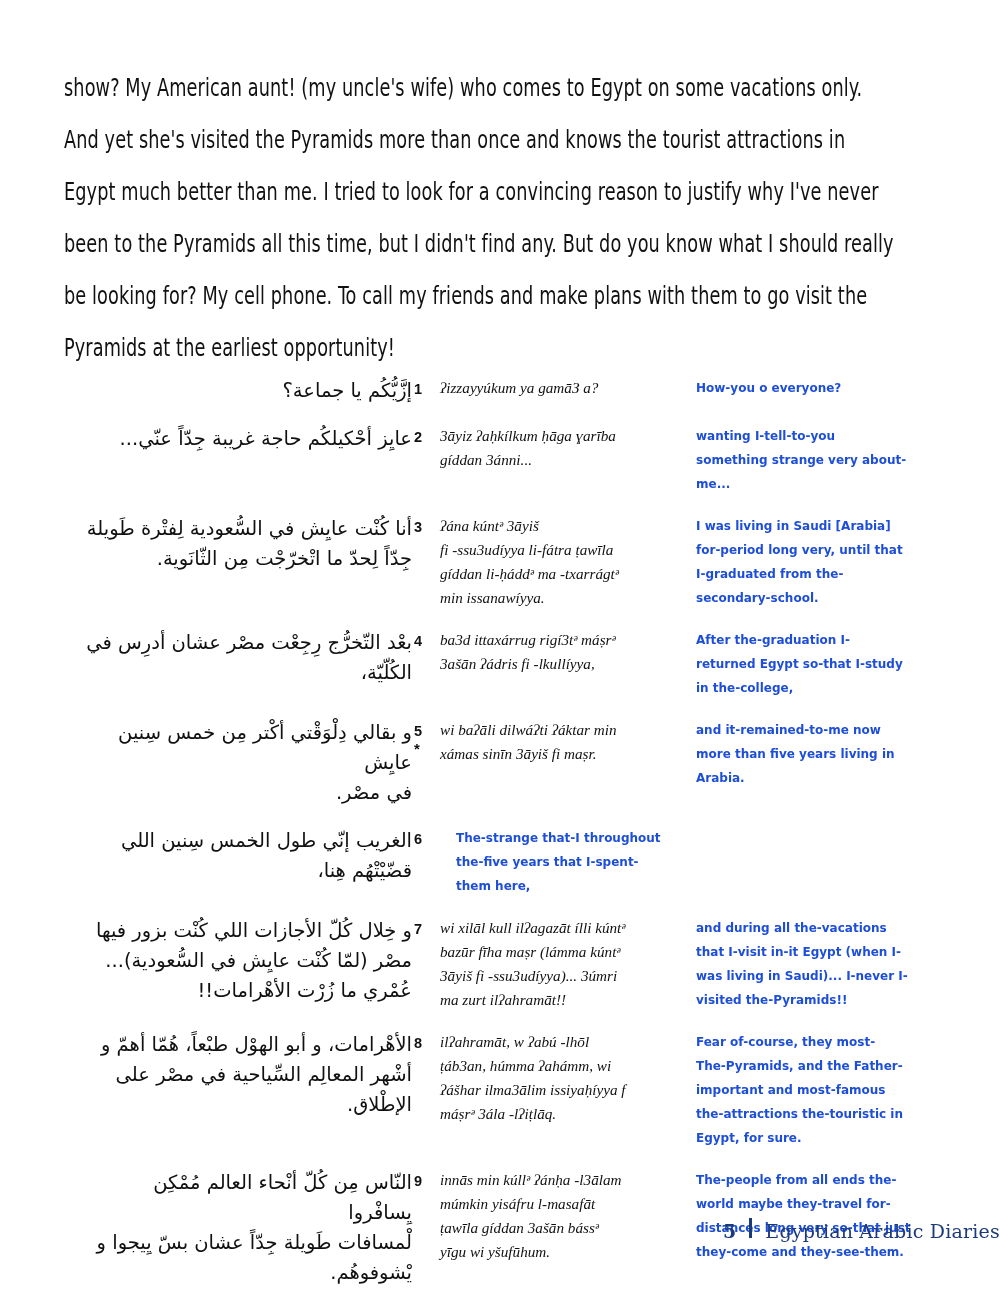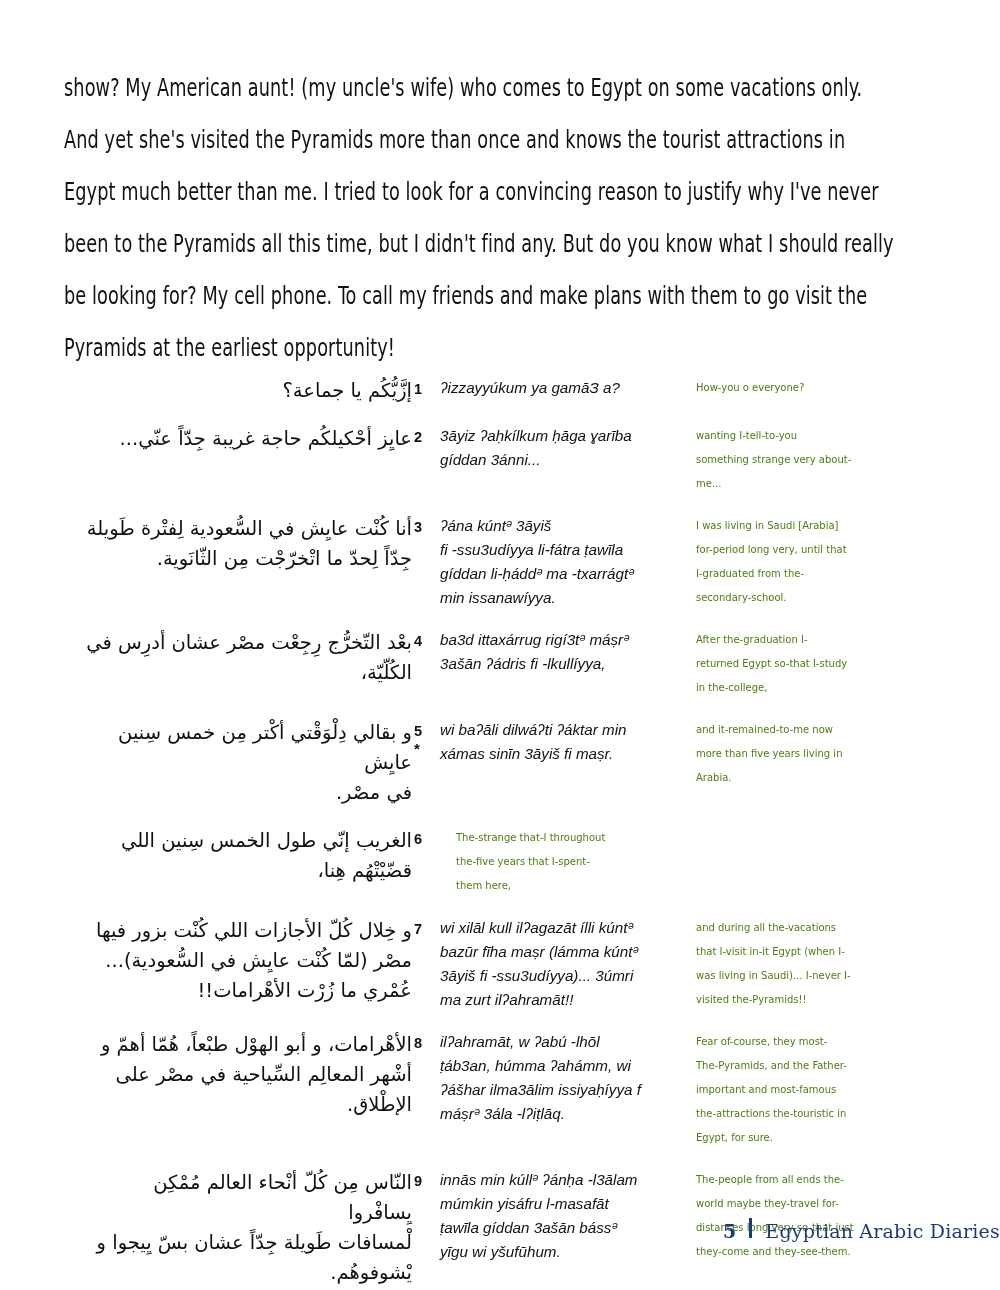--- a/index.html
+++ b/index.html
@@ -73,36 +73,37 @@
   }
   .col-num .star {
     display: block;
     font-size: 15px;
     line-height: 12px;
     font-weight: bold;
   }
   .col-translit {
     width: 240px;
     flex: 0 0 240px;
-    font-family: Liberation Sans, sans-serif;
+    font-family: Liberation Serif, serif;
     font-style: italic;
     font-size: 15.2px;
     line-height: 24px;
     color: #111111;
     box-sizing: border-box;
     padding-right: 6px;
   }
   .col-gloss {
     flex: 1 1 auto;
     font-family: "DejaVu Sans", sans-serif;
-    font-size: 10px;
+    font-size: 12px;
     line-height: 24px;
-    color: #4d7c0f;
+    color: #1d4ed8;
     box-sizing: border-box;
     padding-left: 16px;
+    font-weight: bold;
   }
   .col-translit .ln,
   .col-gloss .ln,
   .col-arabic .ln {
     display: block;
   }
 
   
   .footer {
     position: absolute;

